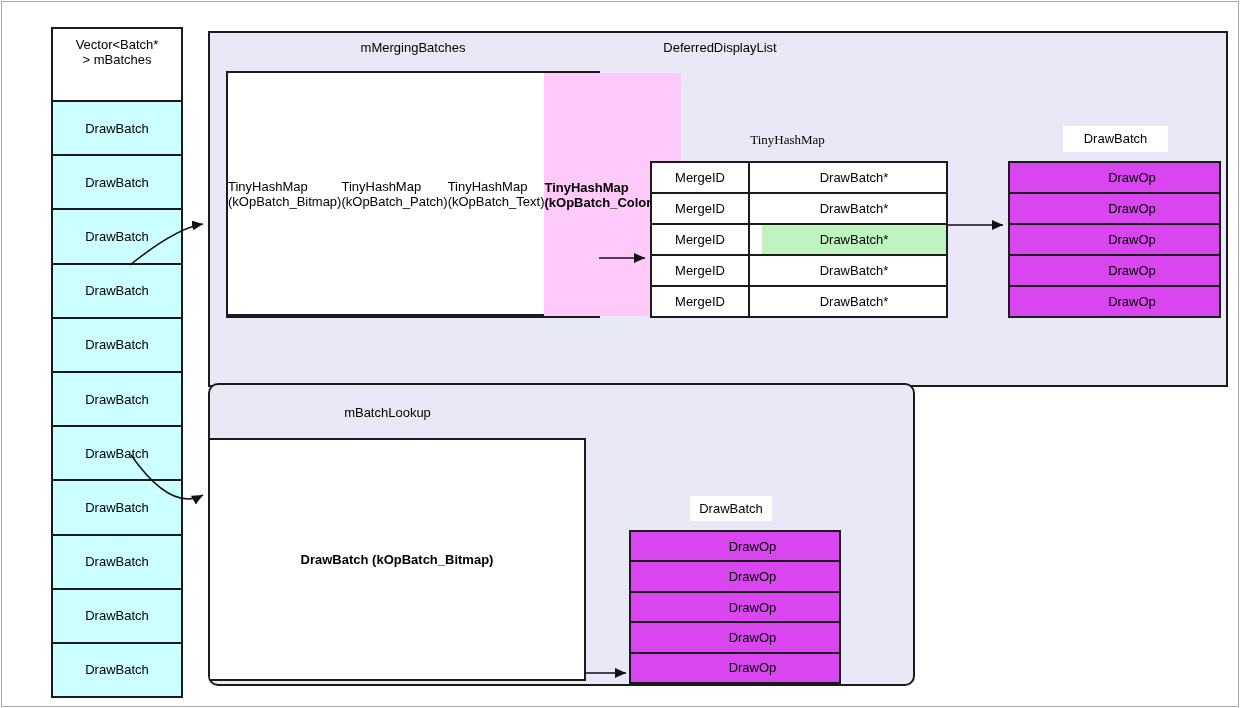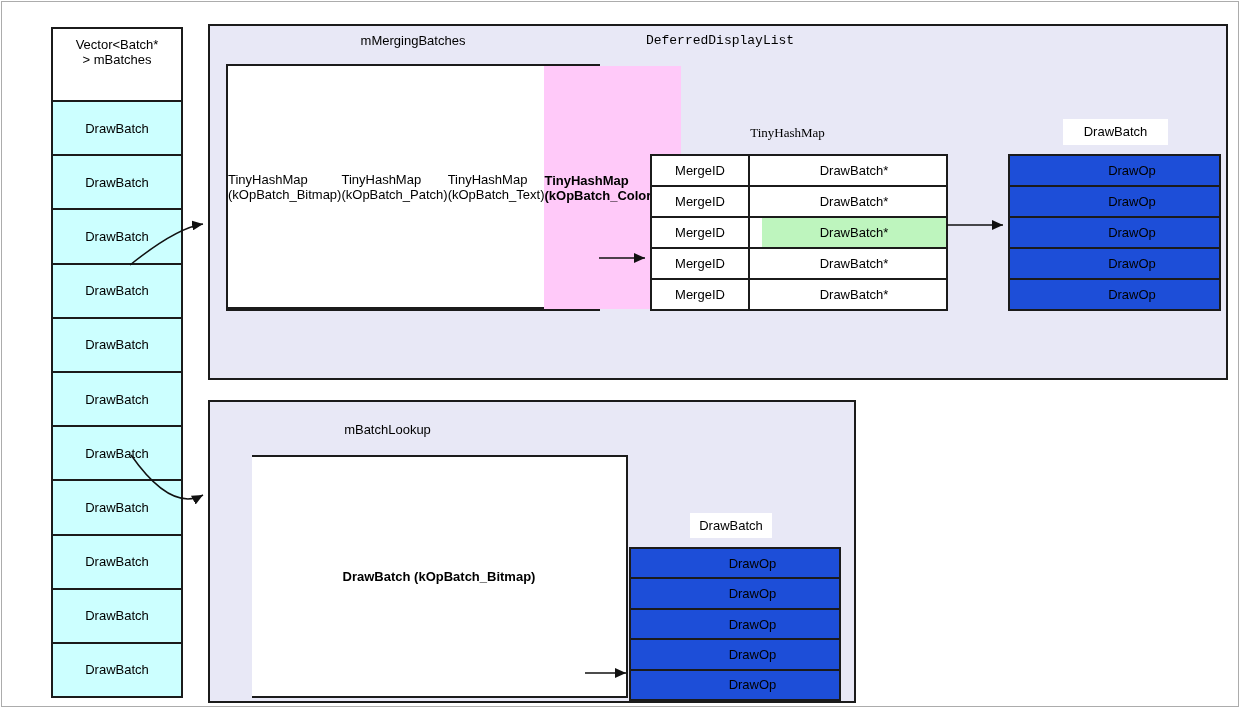--- a/index.html
+++ b/index.html
@@ -23,56 +23,56 @@
   .vec-cell{
     flex:1;background:#CCFFFF;border-bottom:2px solid #1b1b1b;
     display:flex;align-items:center;justify-content:center;box-sizing:border-box;
   }
   .vec-cell:last-child{border-bottom:none;}
 
   
   .bigbox{
     position:absolute;background:#E8E8F6;border:2px solid #1b1b1b;box-sizing:border-box;
   }
-  .box-top{left:208px;top:24px;width:1020px;height:356px;}
-  .box-bottom{left:208px;top:400px;width:648px;height:303px;}
+  .box-top{left:208px;top:31px;width:1020px;height:356px;}
+  .box-bottom{left:208px;top:383px;width:707px;height:303px;border-radius:10px;}
 
   .lbl{position:absolute;text-align:center;white-space:nowrap;}
   .lbl-merging{left:16px;top:7px;width:374px;}
-  .lbl-title{left:360px;top:7px;width:300px;font-family:Liberation Mono, monospace;}
+  .lbl-title{left:360px;top:7px;width:300px;}
   .lbl-hashmap{left:495px;top:99px;width:165px;font-family:Liberation Serif, serif;}
   .lbl-lookup{left:75px;top:20px;width:205px;}
 
   .badge{position:absolute;background:#ffffff;text-align:center;}
   .badge-top{left:853px;top:93px;width:105px;height:26px;line-height:26px;}
   .badge-bottom{left:480px;top:111px;width:82px;height:25px;line-height:25px;}
 
   
   .vtable{position:absolute;border:2px solid #1b1b1b;box-sizing:border-box;
     display:flex;flex-direction:row;background:#fff;}
   .vtable .trow{flex:1;display:flex;align-items:center;justify-content:center;
     border-bottom:2px solid #1b1b1b;box-sizing:border-box;background:#fff;}
   .vtable .trow:last-child{border-bottom:none;font-weight:bold;}
   .trow.pink{background:#FFC9F9;}
 
   .table1{left:16px;top:38px;width:374px;height:247px;}
-  .table3{left:0px;top:53px;width:376px;height:243px;border-left:none;margin-left:42px;}
+  .table3{left:0px;top:53px;width:376px;height:243px;border-left:none;}
 
   .mtable{position:absolute;left:440px;top:128px;width:298px;height:157px;
     border:2px solid #1b1b1b;box-sizing:border-box;display:flex;flex-direction:column;background:#fff;}
   .mrow{flex:1;display:flex;border-bottom:2px solid #1b1b1b;box-sizing:border-box;}
   .mrow:last-child{border-bottom:none;}
   .mcell{display:flex;align-items:center;justify-content:center;box-sizing:border-box;background:#fff;}
   .mcell.key{width:98px;border-right:2px solid #1b1b1b;}
   .mcell.val{flex:1;margin-left:12px;}
   .mcell.green{background:#BEF5BE;}
 
   .stack{position:absolute;border:2px solid #1b1b1b;box-sizing:border-box;
     display:flex;flex-direction:column;}
-  .stack .srow{flex:1;background:#1d4ed8;border-bottom:2px solid #1b1b1b;box-sizing:border-box;
+  .stack .srow{flex:1;background:#d946ef;border-bottom:2px solid #1b1b1b;box-sizing:border-box;
     display:flex;align-items:center;justify-content:center;padding-left:35px;}
   .stack .srow:last-child{border-bottom:none;}
   .stack-top{left:798px;top:128px;width:213px;height:157px;}
   .stack-bottom{left:419px;top:145px;width:212px;height:154px;}
 
   
   svg.arrows{position:absolute;left:0;top:0;width:1240px;height:708px;pointer-events:none;}
 </style>
 </head>
 <body>

